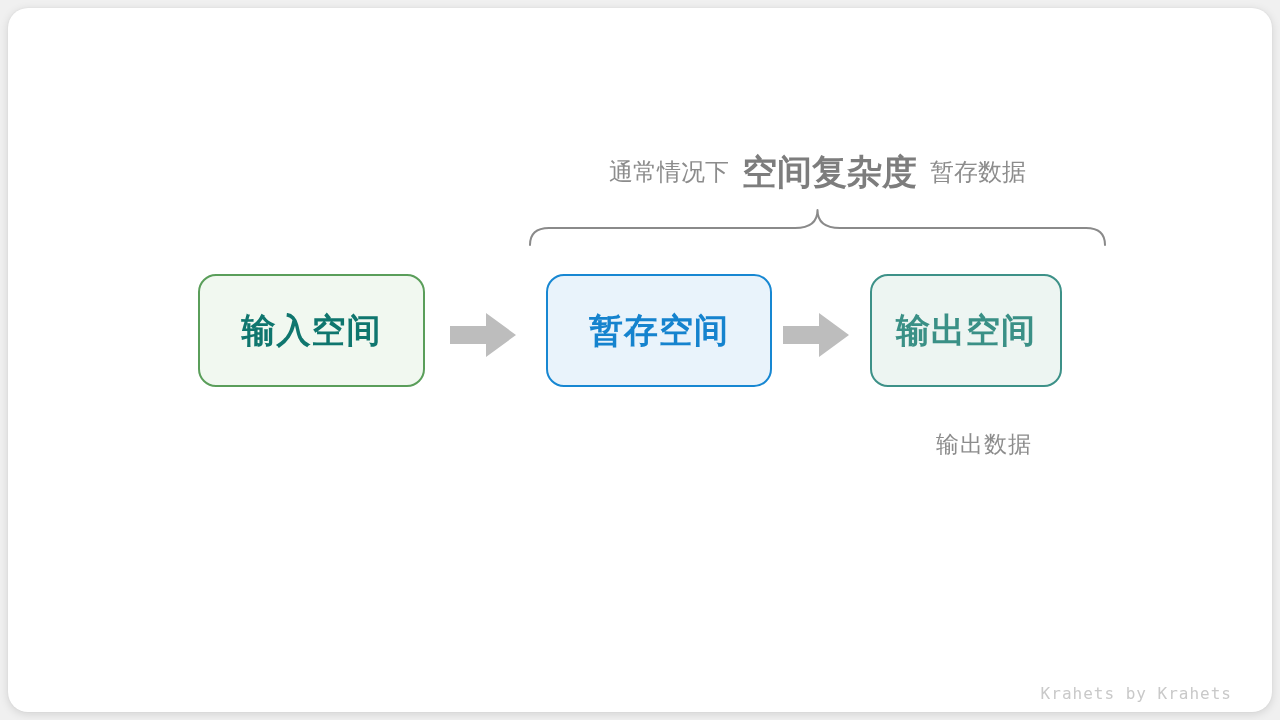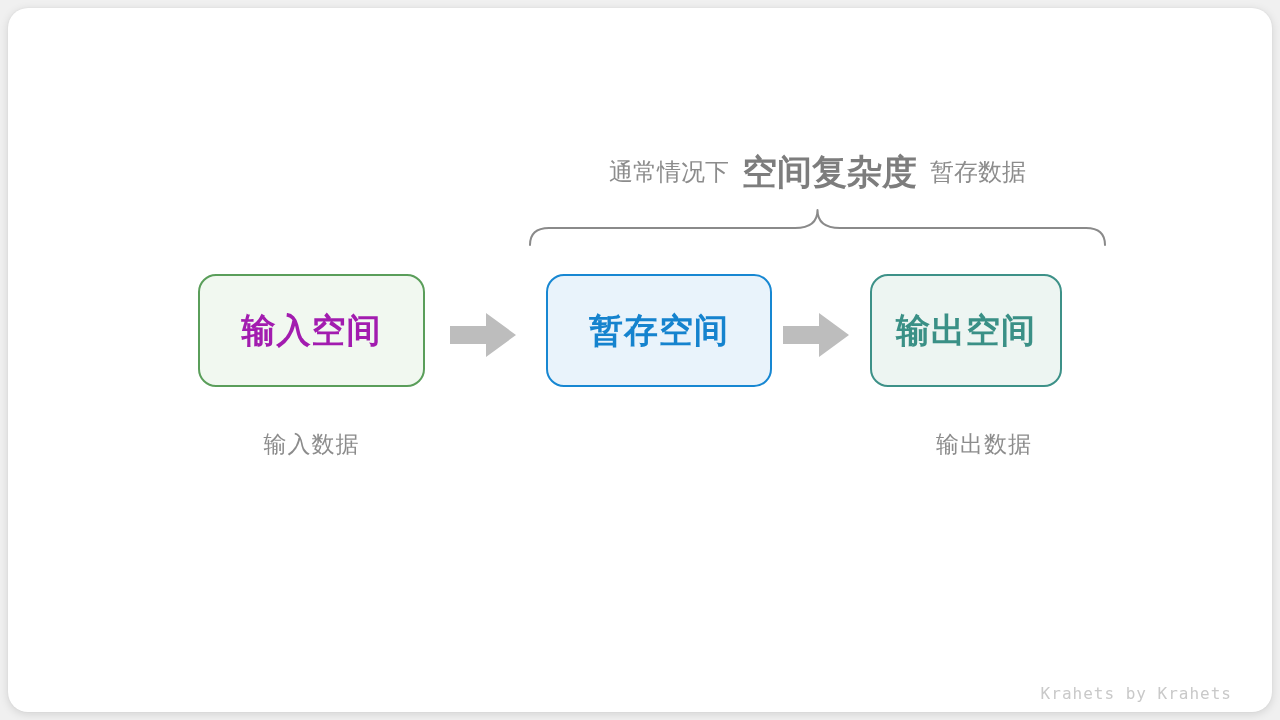--- a/index.html
+++ b/index.html
@@ -86,43 +86,40 @@
     <div class="caption">
       <span>通常情况下</span>
       <span class="em">空间复杂度</span>
       <span>暂存数据</span>
     </div>
 
     <svg class="brace" viewBox="0 0 577 38" preserveAspectRatio="none">
       <path d="M 1 37 Q 1 20 20 20 L 266 20 Q 288.5 20 288.5 2 Q 288.5 20 311 20 L 557 20 Q 576 20 576 37" fill="none" stroke="currentColor" stroke-width="2" stroke-linecap="round" stroke-linejoin="round"></path>
     </svg>
 
-    <div class="node node-0" style="background: rgb(241, 248, 240); border-color: rgb(90, 158, 90); color: #a21caf;">
+    <div class="node node-0" style="background: rgb(241, 248, 240); border-color: rgb(90, 158, 90); color: #0f766e;">
       <span>输入空间</span>
     </div>
 
     <svg class="arrow arrow-0" viewBox="0 0 66 48">
       <path d="M0 15 H36 V2 L66 24 L36 46 V33 H0 Z" fill="currentColor"></path>
     </svg>
 
     <div class="node node-1" style="background: rgb(233, 243, 251); border-color: rgb(23, 135, 210); color: rgb(21, 131, 206);">
       <span>暂存空间</span>
     </div>
 
     <svg class="arrow arrow-1" viewBox="0 0 66 48">
       <path d="M0 15 H36 V2 L66 24 L36 46 V33 H0 Z" fill="currentColor"></path>
     </svg>
 
     <div class="node node-2" style="background: rgb(237, 245, 242); border-color: rgb(61, 145, 136); color: rgb(58, 144, 134);">
       <span>输出空间</span>
     </div>
 
-    <div class="sublist sublist-0">
-      <div>输入数据</div>
-    </div>
 
 
     <div class="sublist sublist-2">
       <div>输出数据</div>
     </div>
 
     <div class="credit">Krahets by Krahets</div>
 
   </div>
 </div>

